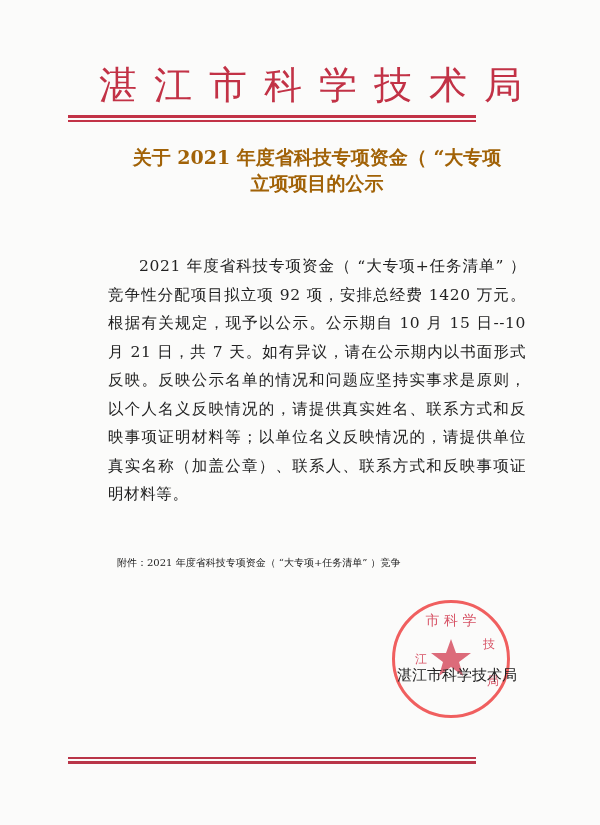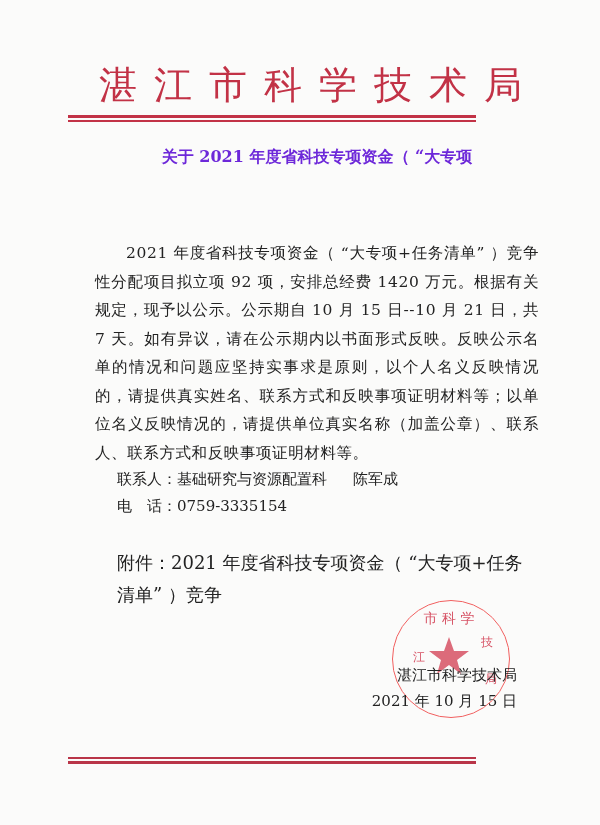--- a/index.html
+++ b/index.html
@@ -8,72 +8,64 @@
   .page { position:absolute; left:12px; top:0; width:600px; height:801px; }
   .edge { position:absolute; right:8px; top:0; width:1px; height:825px; background:#e6e6e6; }
   .org-title { position:absolute; left:0; width:600px; top:60px; text-align:center;
                font-size:38px; letter-spacing:17px; color:#c23246; font-family:"DejaVu Serif",serif; font-weight:normal; padding-left:14px; box-sizing:border-box;}
   .rule { position:absolute; left:56px; width:408px; }
   .r1 { top:115px; height:3px; background:#c23246; }
   .r2 { top:120px; height:2px; background:#c23246; }
   .b1 { top:757px; height:2px; background:#b93548; }
   .b2 { top:761px; height:3px; background:#b93548; }
   .doc-title { position:absolute; left:80px; width:450px; top:144px; text-align:center;
-               font-size:16px; font-weight:bold; line-height:26px; color:#6d28d9; }
+               font-size:19px; font-weight:bold; line-height:26px; color:#a16207; }
   .body-text { position:absolute; left:80px; width:450px; top:236px; font-size:15.5px; line-height:28.5px; letter-spacing:0.6px; color:#222; }
-  .body-text p { margin:3px; text-indent:2em; text-align:justify; }
+  .body-text p { margin:16px; text-indent:2em; text-align:justify; }
   .contact { position:absolute; left:105px; top:466px; font-size:15px; line-height:27px; color:#222; }
   .contact .gap { display:inline-block; width:26px; }
-  .attach { position:absolute; left:105px; top:547px; font-size:18px; line-height:32px; color:#222; width:420px; }
+  .attach { position:absolute; left:105px; top:547px; font-size:10px; line-height:32px; color:#222; width:420px; }
   .attach .line2 { padding-left:48px; }
-  .seal { position:absolute; left:380px; top:600px; width:118px; height:118px; border:1px solid #ef4444; border-radius:50%; box-sizing:border-box; opacity:0.85; }
+  .seal { position:absolute; left:380px; top:600px; width:118px; height:118px; border:3px solid #ef4444; border-radius:50%; box-sizing:border-box; opacity:0.85; }
   .seal svg { position:absolute; left:0; top:0; }
   .signer { position:absolute; left:355px; top:662px; font-size:15px; line-height:26px; color:#222; text-align:right; width:150px; }
 </style>
 </head>
 <body>
 
 <div class="page">
   <div class="edge"></div>
 
   <div class="org-title">湛江市科学技术局</div>
   <div class="rule r1"></div>
   <div class="rule r2"></div>
 
   <div class="doc-title">
     <div>关于 2021 年度省科技专项资金（ “大专项</div>
+    <div>立项项目的公示</div>
   </div>
 
   <div class="body-text">
     <p>2021 年度省科技专项资金（ “大专项+任务清单” ）竞争性分配项目拟立项 92 项，安排总经费 1420 万元。根据有关规定，现予以公示。公示期自 10 月 15 日--10 月 21 日，共 7 天。如有异议，请在公示期内以书面形式反映。反映公示名单的情况和问题应坚持实事求是原则，以个人名义反映情况的，请提供真实姓名、联系方式和反映事项证明材料等；以单位名义反映情况的，请提供单位真实名称（加盖公章）、联系人、联系方式和反映事项证明材料等。</p>
   </div>
 
-  <div class="contact">
-    <div>
-      <span>联系人：</span><span>基础研究与资源配置科</span><span class="gap"></span><span>陈军成</span>
-    </div>
-    <div>
-      <span>电　话：</span><span>0759-3335154</span>
-    </div>
-  </div>
 
   <div class="attach">
     <div><span>附件：</span><span>2021 年度省科技专项资金（ “大专项+任务清单” ）竞争</span></div>
   </div>
 
   <div class="seal">
     <svg width="112" height="112" viewBox="0 0 112 112">
       <polygon points="56,36 61,50 76,50 64,59 68,73 56,64 44,73 48,59 36,50 51,50" fill="#d0344a" opacity="0.85"></polygon>
       <text x="56" y="22" text-anchor="middle" font-size="14" fill="#d0344a" font-family="DejaVu Serif, serif">市 科 学</text>
       <text x="20" y="60" font-size="12" fill="#d0344a" font-family="DejaVu Serif, serif">江</text>
       <text x="88" y="45" font-size="12" fill="#d0344a" font-family="DejaVu Serif, serif">技</text>
       <text x="92" y="82" font-size="12" fill="#d0344a" font-family="DejaVu Serif, serif">局</text>
     </svg>
   </div>
 
   <div class="signer">
     <div>湛江市科学技术局</div>
-    <div>2021 年 10 月 15 日</div>
   </div>
 
   <div class="rule b1"></div>
   <div class="rule b2"></div>
 </div>
 
 </body></html>

